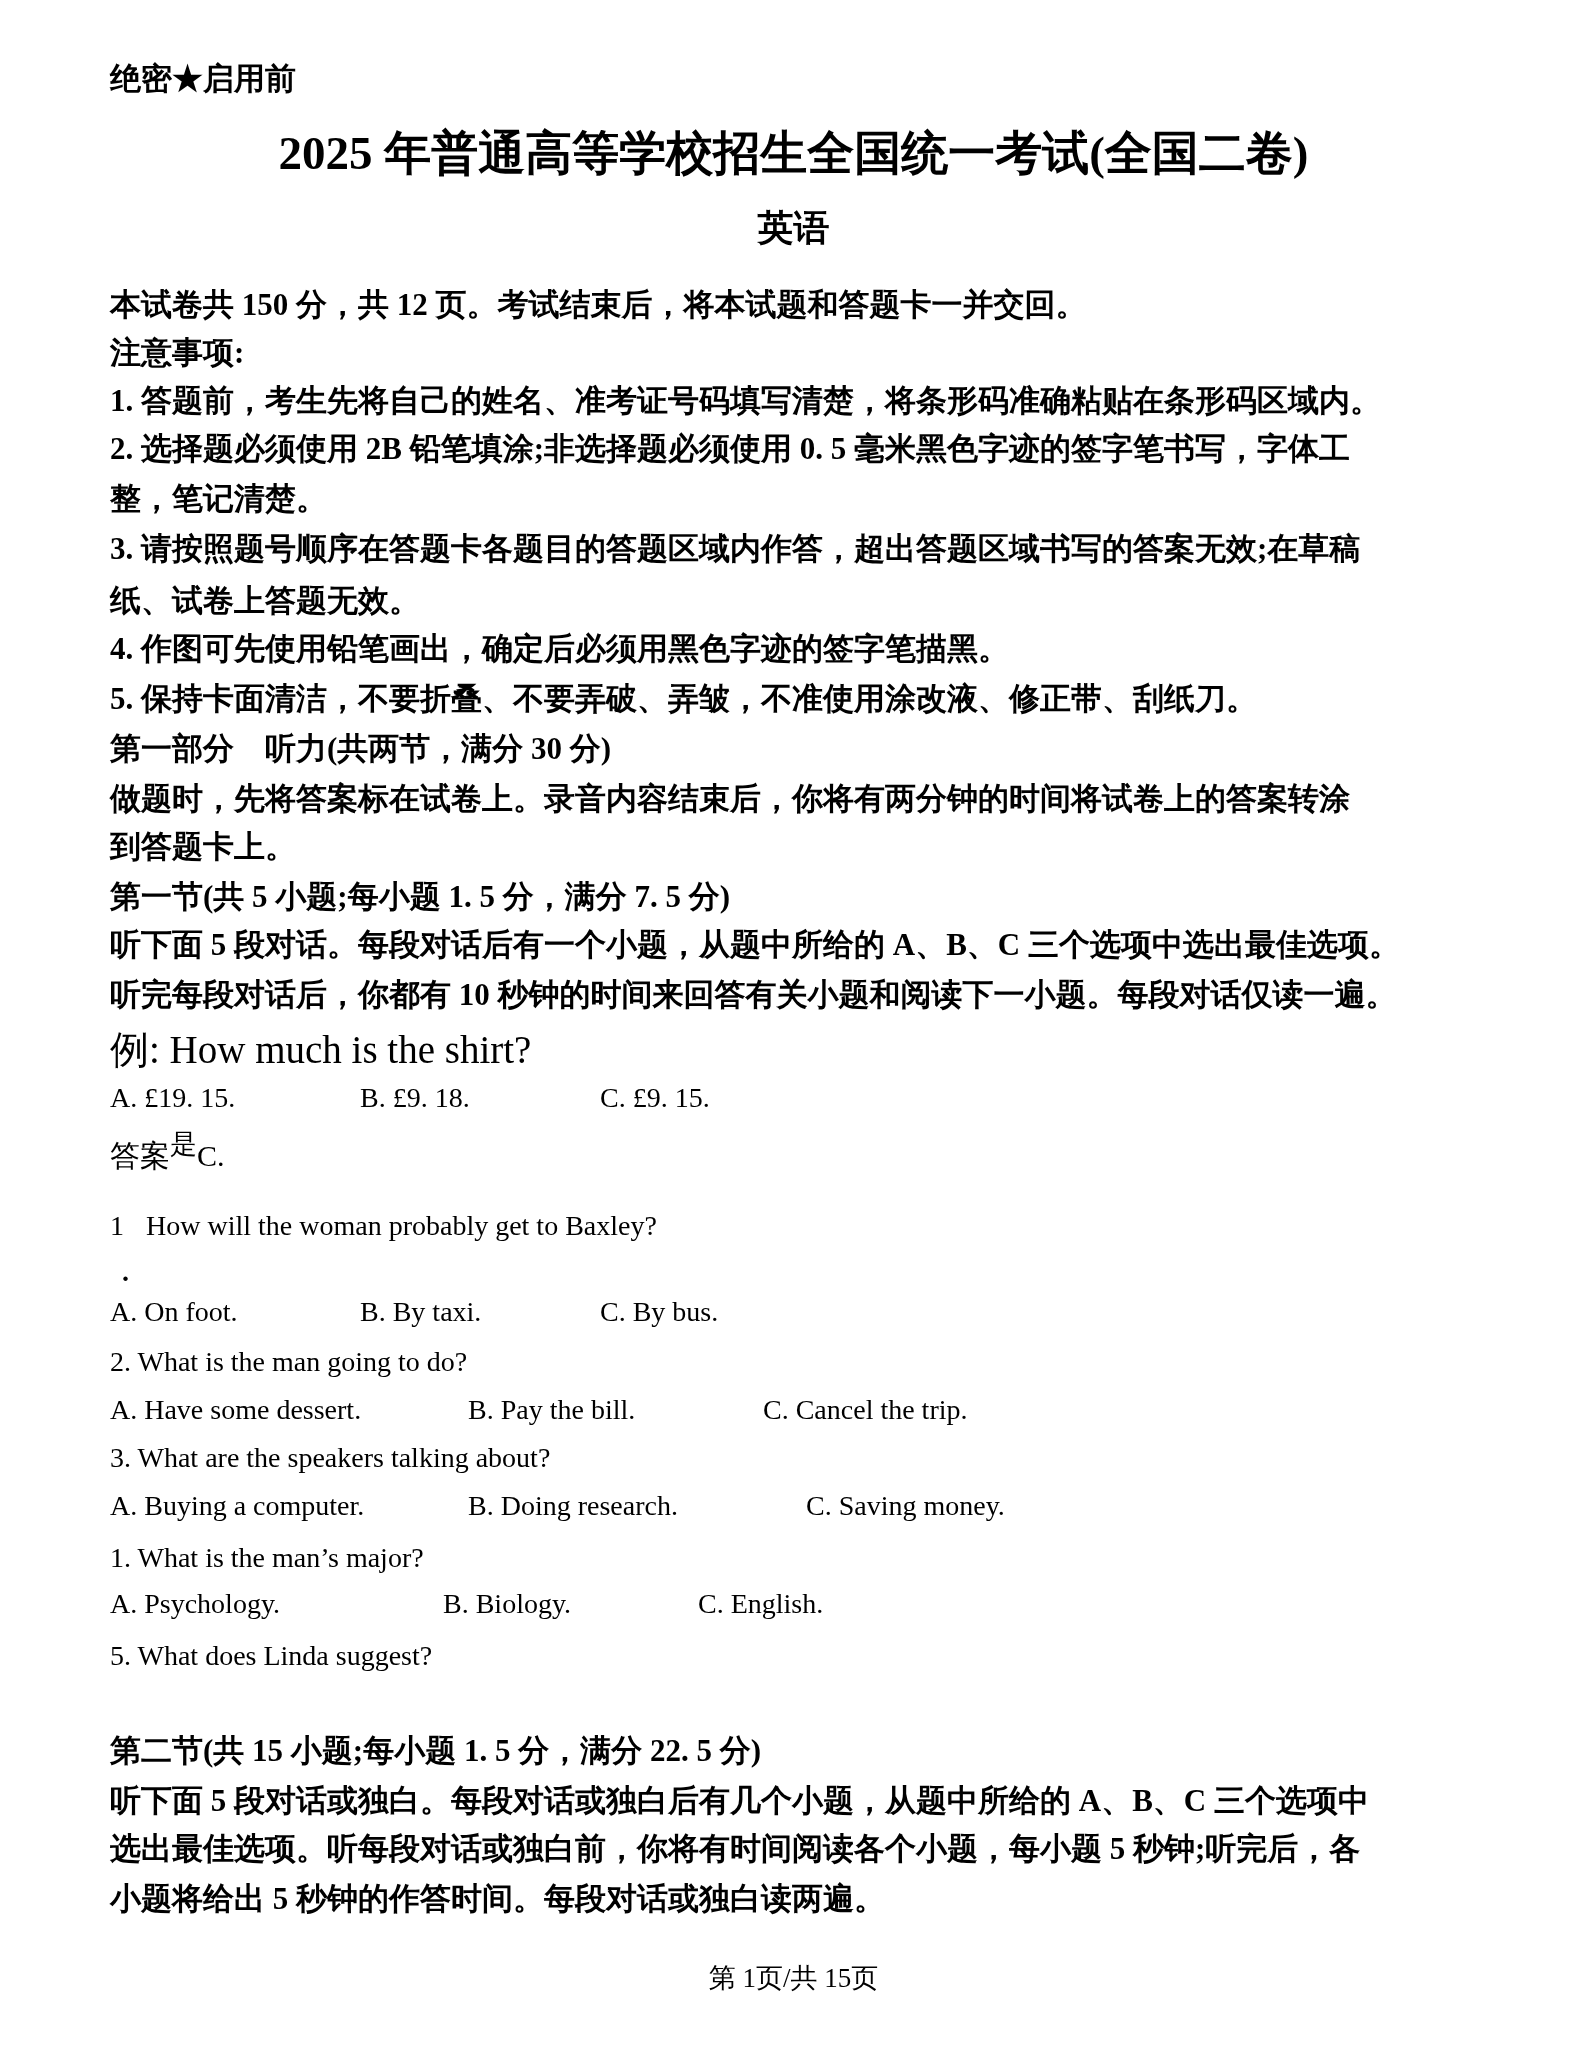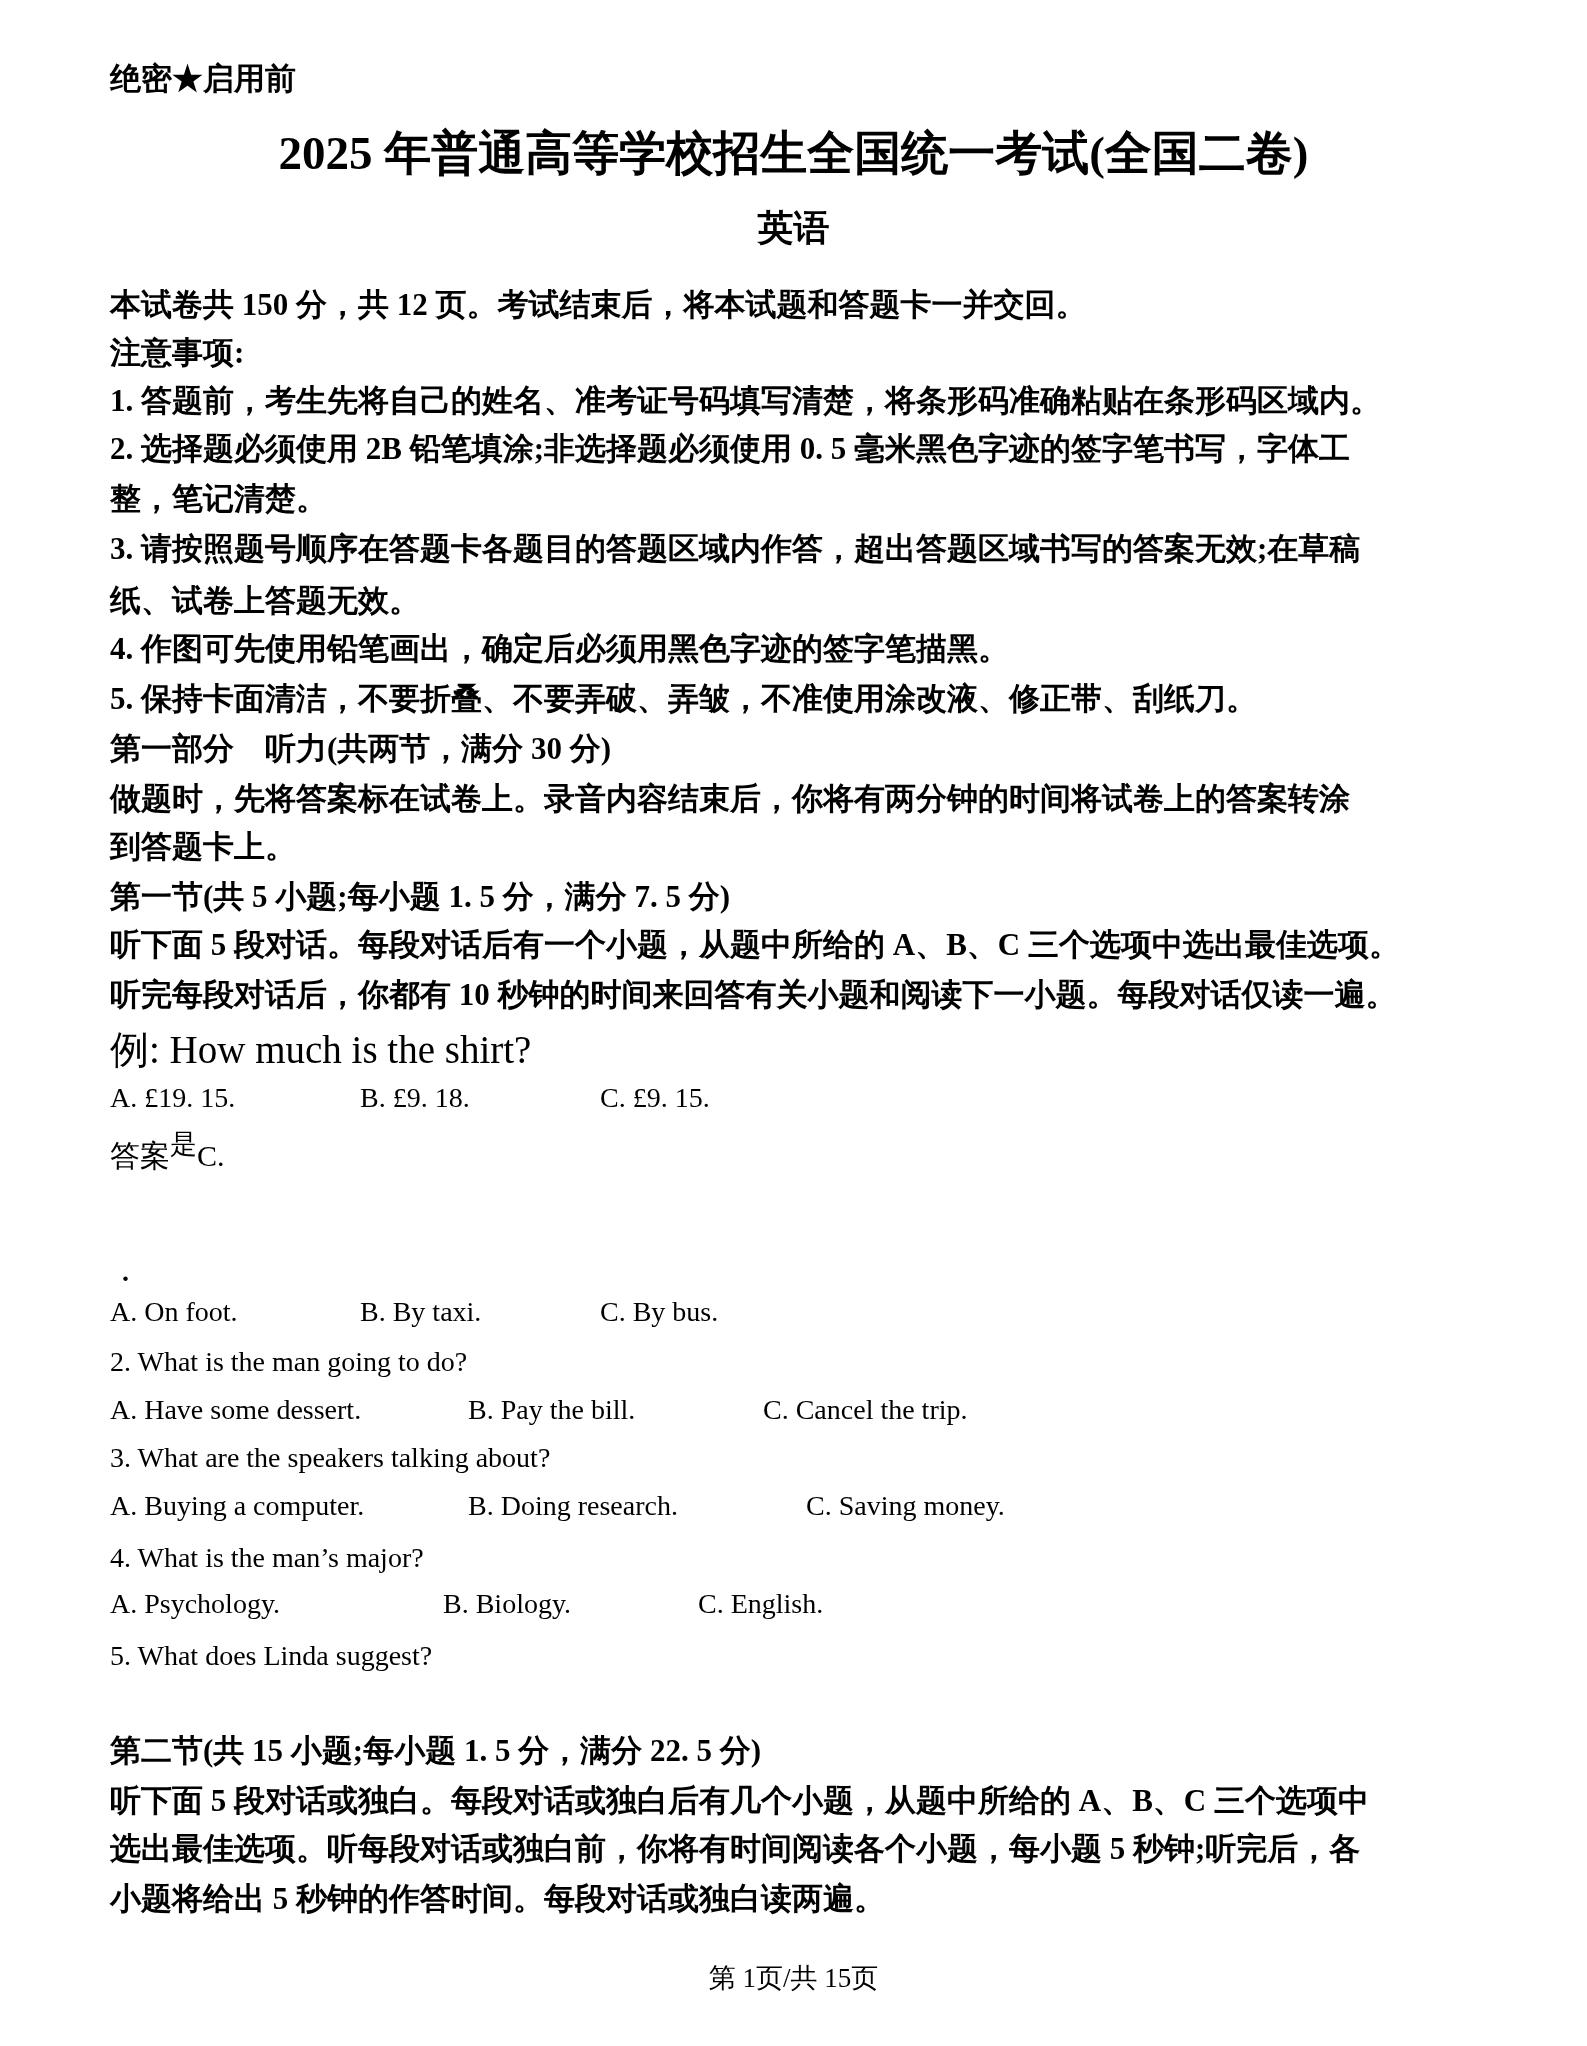--- a/index.html
+++ b/index.html
@@ -56,20 +56,23 @@
   <div class="abs en" style="top:1026px; font-size:39px">例: How much is the shirt?</div>
   <div class="optrow" style="top:1082px">
     <span style="left:0">A. £19. 15.</span>
     <span style="left:250px">B. £9. 18.</span>
     <span style="left:490px">C. £9. 15.</span>
   </div>
   <div class="abs answer-line" style="top:1136px">
     <span>答案</span><span class="answer-sup">是</span><span>C.</span>
   </div>
 
+  <div class="abs en" style="top:1208px">
+    <span class="qnum">1</span><span>How will the woman probably get to Baxley?</span>
+  </div>
   <div class="abs stray" style="top:1256px; left:122px">.</div>
   <div class="optrow" style="top:1296px">
     <span style="left:0">A. On foot.</span>
     <span style="left:250px">B. By taxi.</span>
     <span style="left:490px">C. By bus.</span>
   </div>
 
   <div class="abs en" style="top:1344px">2. What is the man going to do?</div>
   <div class="optrow" style="top:1394px">
     <span style="left:0">A. Have some dessert.</span>
@@ -77,21 +80,21 @@
     <span style="left:653px">C. Cancel the trip.</span>
   </div>
 
   <div class="abs en" style="top:1440px">3. What are the speakers talking about?</div>
   <div class="optrow" style="top:1490px">
     <span style="left:0">A. Buying a computer.</span>
     <span style="left:358px">B. Doing research.</span>
     <span style="left:696px">C. Saving money.</span>
   </div>
 
-  <div class="abs en" style="top:1540px">4. What is the man’s major?</div>
+  <div class="abs en" style="top:1540px">1. What is the man’s major?</div>
   <div class="optrow" style="top:1588px">
     <span style="left:0">A. Psychology.</span>
     <span style="left:333px">B. Biology.</span>
     <span style="left:588px">C. English.</span>
   </div>
 
   <div class="abs en" style="top:1638px">5. What does Linda suggest?</div>
 
   <div class="abs zh-b" style="top:1732px">第二节(共 15 小题;每小题 1. 5 分，满分 22. 5 分)</div>
   <div class="abs zh-b" style="top:1782px">听下面 5 段对话或独白。每段对话或独白后有几个小题，从题中所给的 A、B、C 三个选项中</div>

